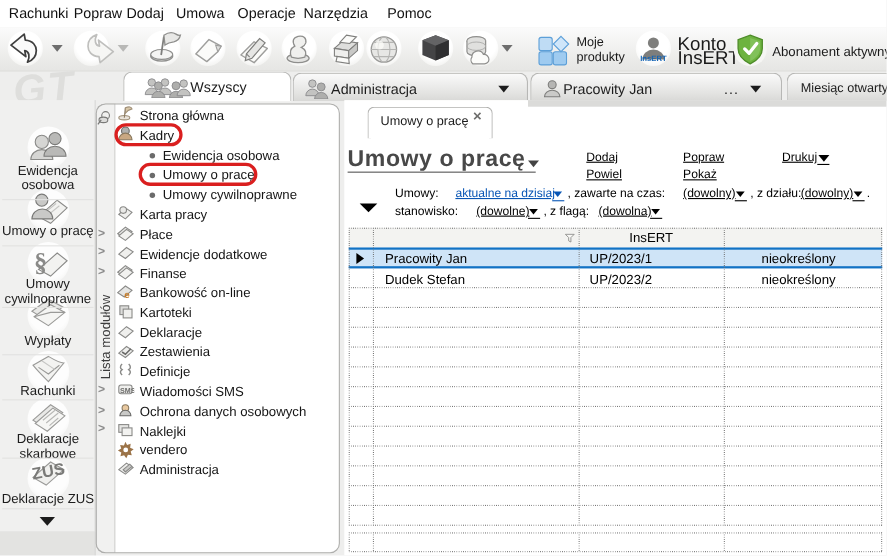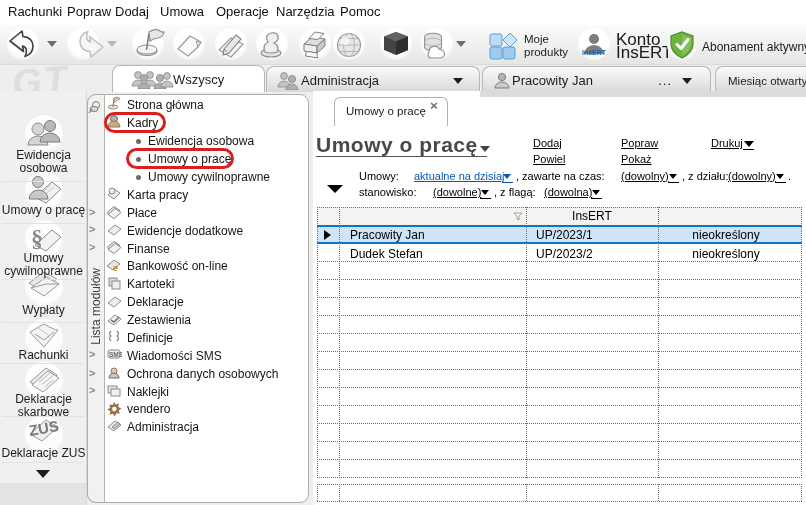--- a/index.html
+++ b/index.html
@@ -64,21 +64,21 @@
 </head>
 <body>
 
 <div class="abs" id="menubar">
   <span style="left:8px;">Rachunki</span>
   <span style="left:67px;">Popraw</span>
   <span style="left:115px;">Dodaj</span>
   <span style="left:160px;">Umowa</span>
   <span style="left:216px;">Operacje</span>
   <span style="left:276px;">Narzędzia</span>
-  <span style="left:340px;">Pomoc</span>
+  <span style="left:352px;">Pomoc</span>
 </div>
 
 <div class="abs" id="toolbar">
   <div class="tbtn" style="left:7px;"></div>
   <div class="tbtn" style="left:67px;"></div>
   <div class="tbtn" style="left:132px;"></div>
   <div class="tbtn" style="left:173px;"></div>
   <div class="tbtn" style="left:215px;"></div>
   <div class="tbtn" style="left:256px;"></div>
   <div class="tbtn" style="left:299px;"></div>

